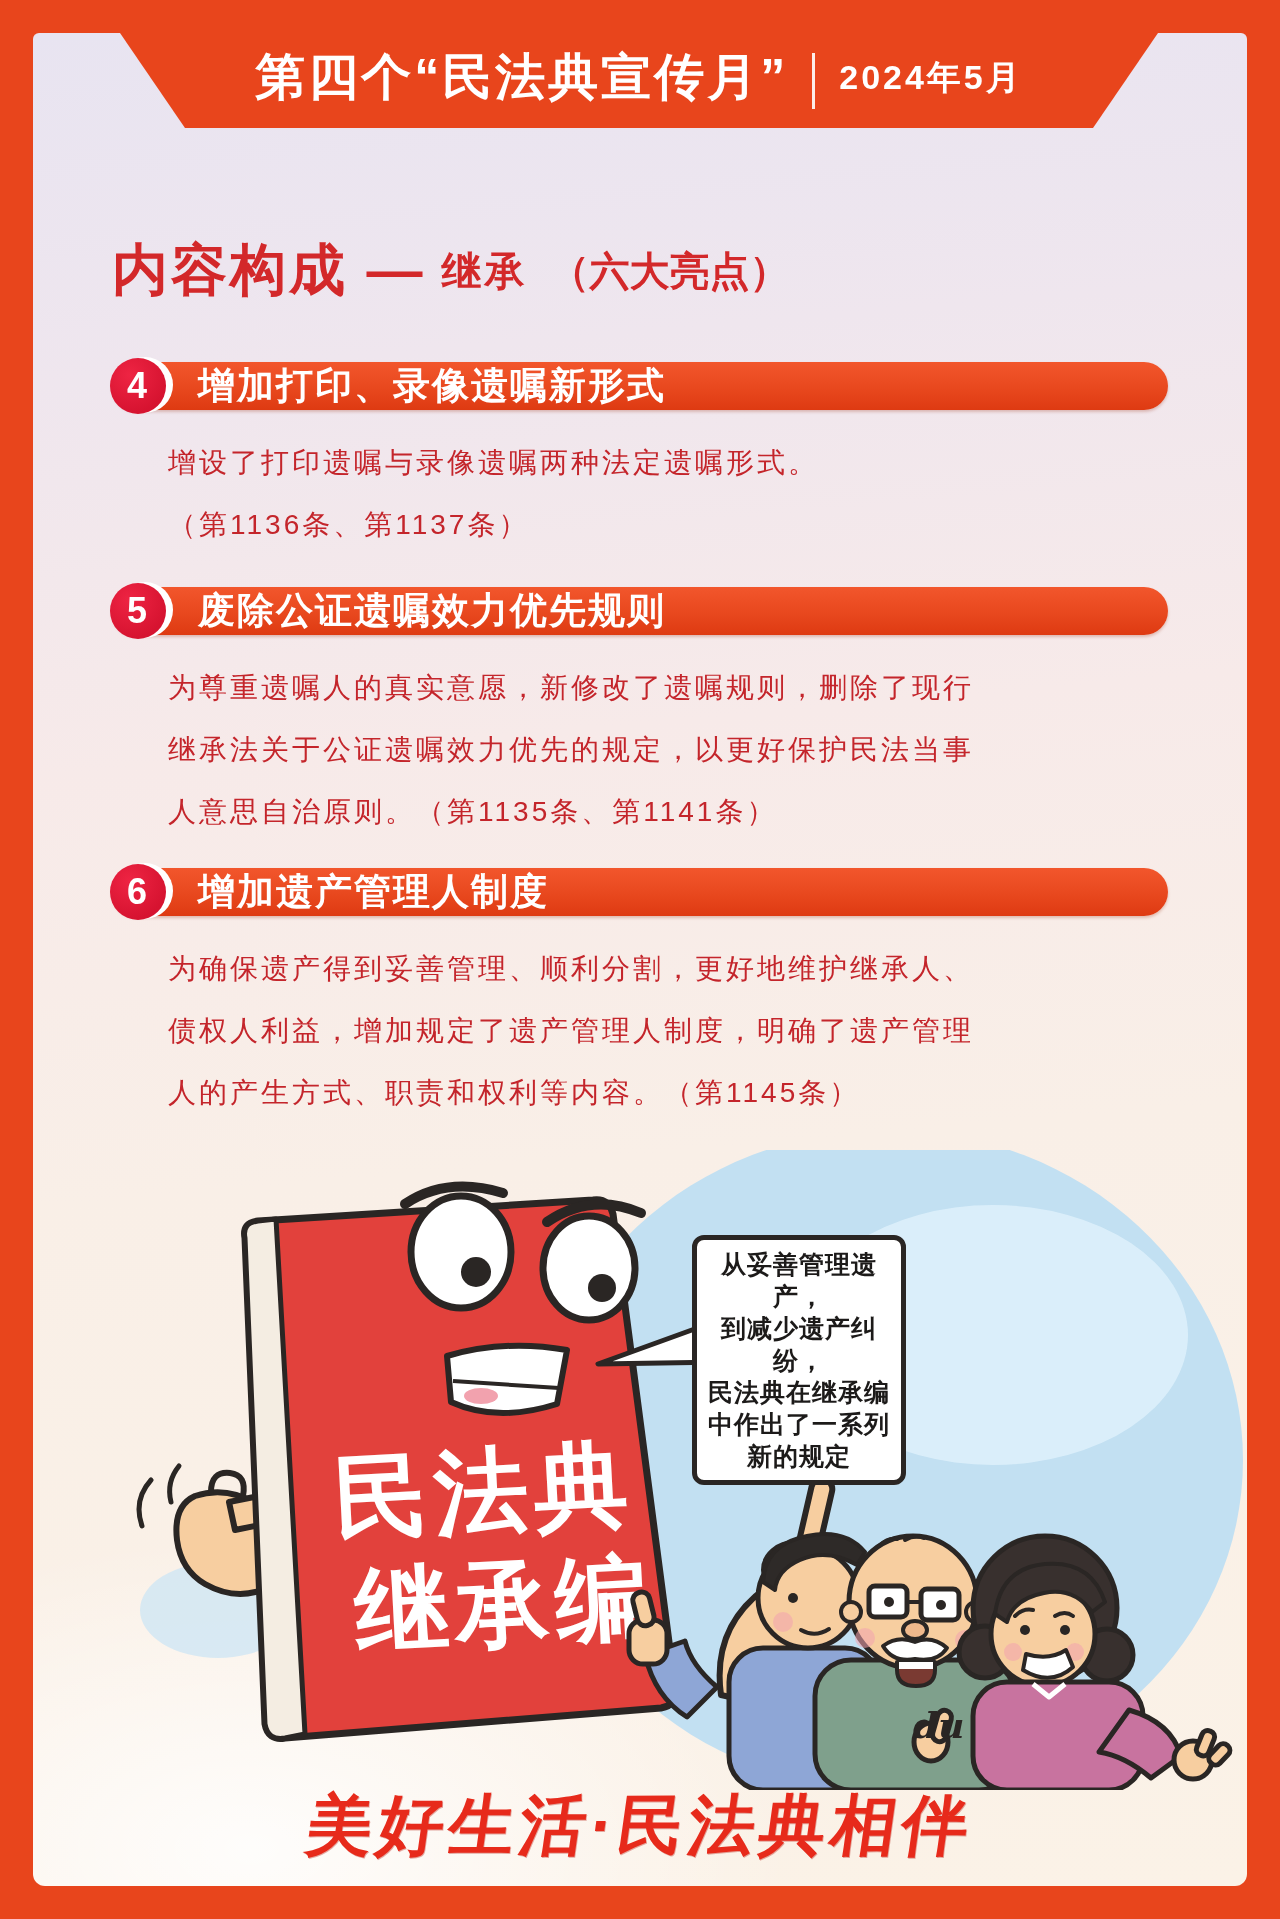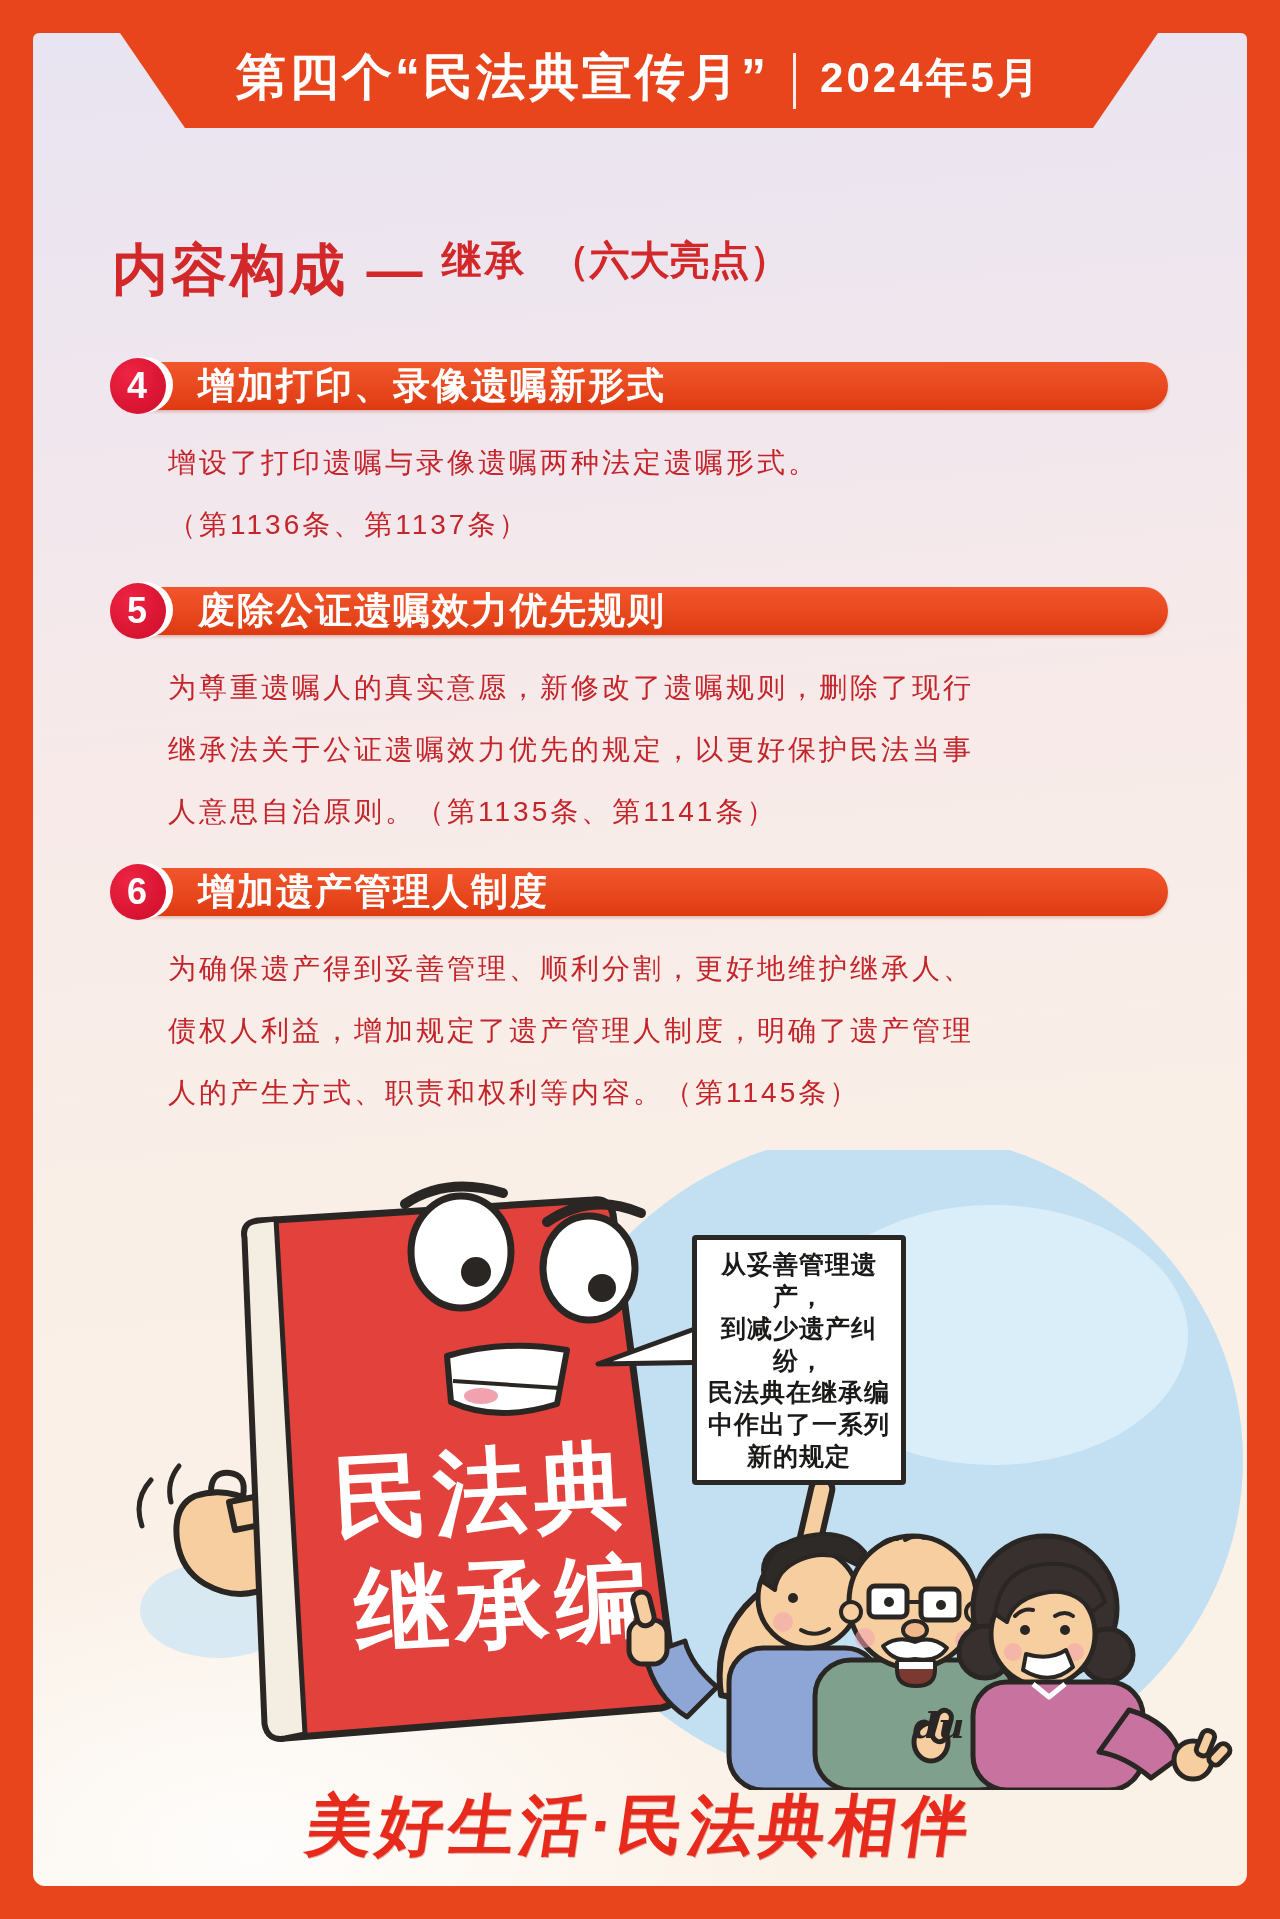--- a/index.html
+++ b/index.html
@@ -21,26 +21,26 @@
   
   .banner{
     position:absolute;left:87px;top:0;width:1038px;height:95px;
     background:var(--c-frame,#E8451C);
     clip-path:polygon(0 0,100% 0,93.74% 100%,6.26% 100%);
     display:flex;align-items:center;justify-content:center;gap:24px;
     color:#fff;
   }
   .banner-title{font-size:50px;font-weight:600;letter-spacing:3px;padding-bottom:6px;}
   .banner-divider{width:3px;height:56px;background:rgba(255,255,255,.9);}
-  .banner-date{font-size:42px;font-weight:600;letter-spacing:3px;padding-bottom:6px;}
+  .banner-date{font-size:34px;font-weight:600;letter-spacing:3px;padding-bottom:6px;}
 
   
   .heading{
     position:absolute;left:79px;top:200px;
-    display:flex;align-items:flex-start;color:var(--c-heading,#D3282A);
+    display:flex;align-items:center;color:var(--c-heading,#D3282A);
     white-space:nowrap;
   }
   .heading-prefix{font-size:56px;font-weight:700;letter-spacing:3px;}
   .heading-strong{font-size:40px;font-weight:900;margin-left:16px;letter-spacing:3px;}
   .heading-note{font-size:40px;font-weight:700;margin-left:22px;}
 
   
   .section{position:absolute;left:79px;width:1056px;}
   .sec-4{top:329px;} .sec-5{top:554px;} .sec-6{top:835px;}
   .pill{
@@ -62,21 +62,21 @@
     margin:22px 0 0 56px;
     font-size:28px;line-height:62px;letter-spacing:3px;
     color:var(--c-body,#C4252B);font-weight:500;white-space:pre-line;
   }
 
   
   .illustration{position:absolute;left:0;top:1117px;width:1214px;height:640px;}
   .illustration svg{position:absolute;left:0;top:0;}
   .speech-bubble{
     position:absolute;left:659px;top:85px;width:214px;
-    background:#fff;border:5px solid var(--c-ink,#2A2624);border-radius:4px;
+    background:#fff;border:5px solid var(--c-ink,#2A2624);border-radius:12px;
     padding:8px 6px;box-sizing:border-box;
     font-size:25px;line-height:32px;font-weight:700;color:#1C1A19;
     text-align:center;white-space:pre-line;letter-spacing:1px;
   }
 
   
   .footer{
     position:absolute;left:0;top:1748px;width:100%;text-align:center;
   }
   .footer-slogan{

